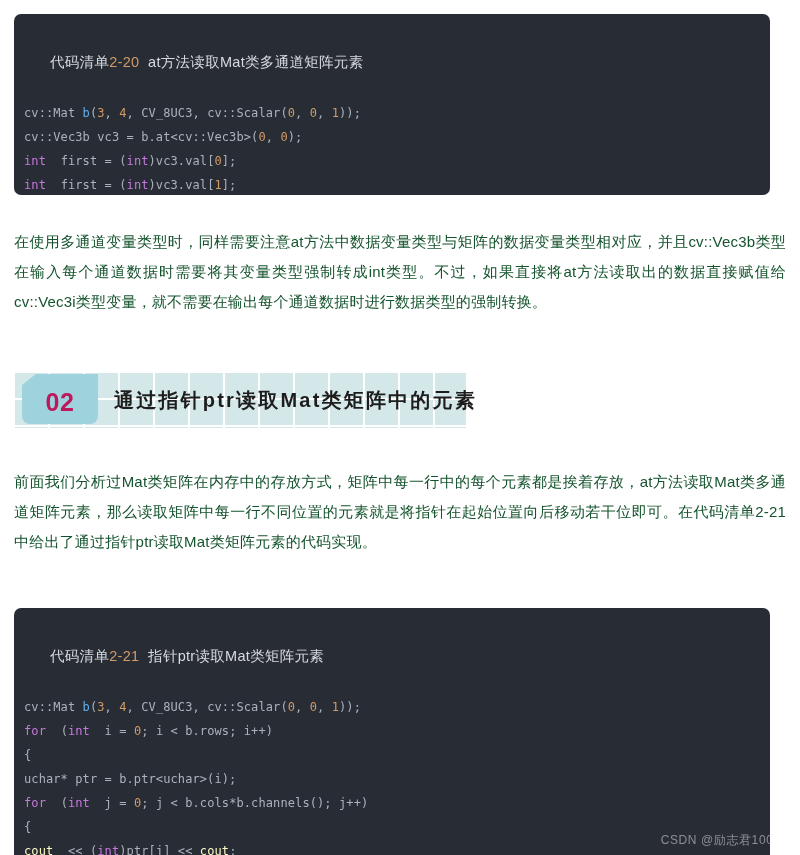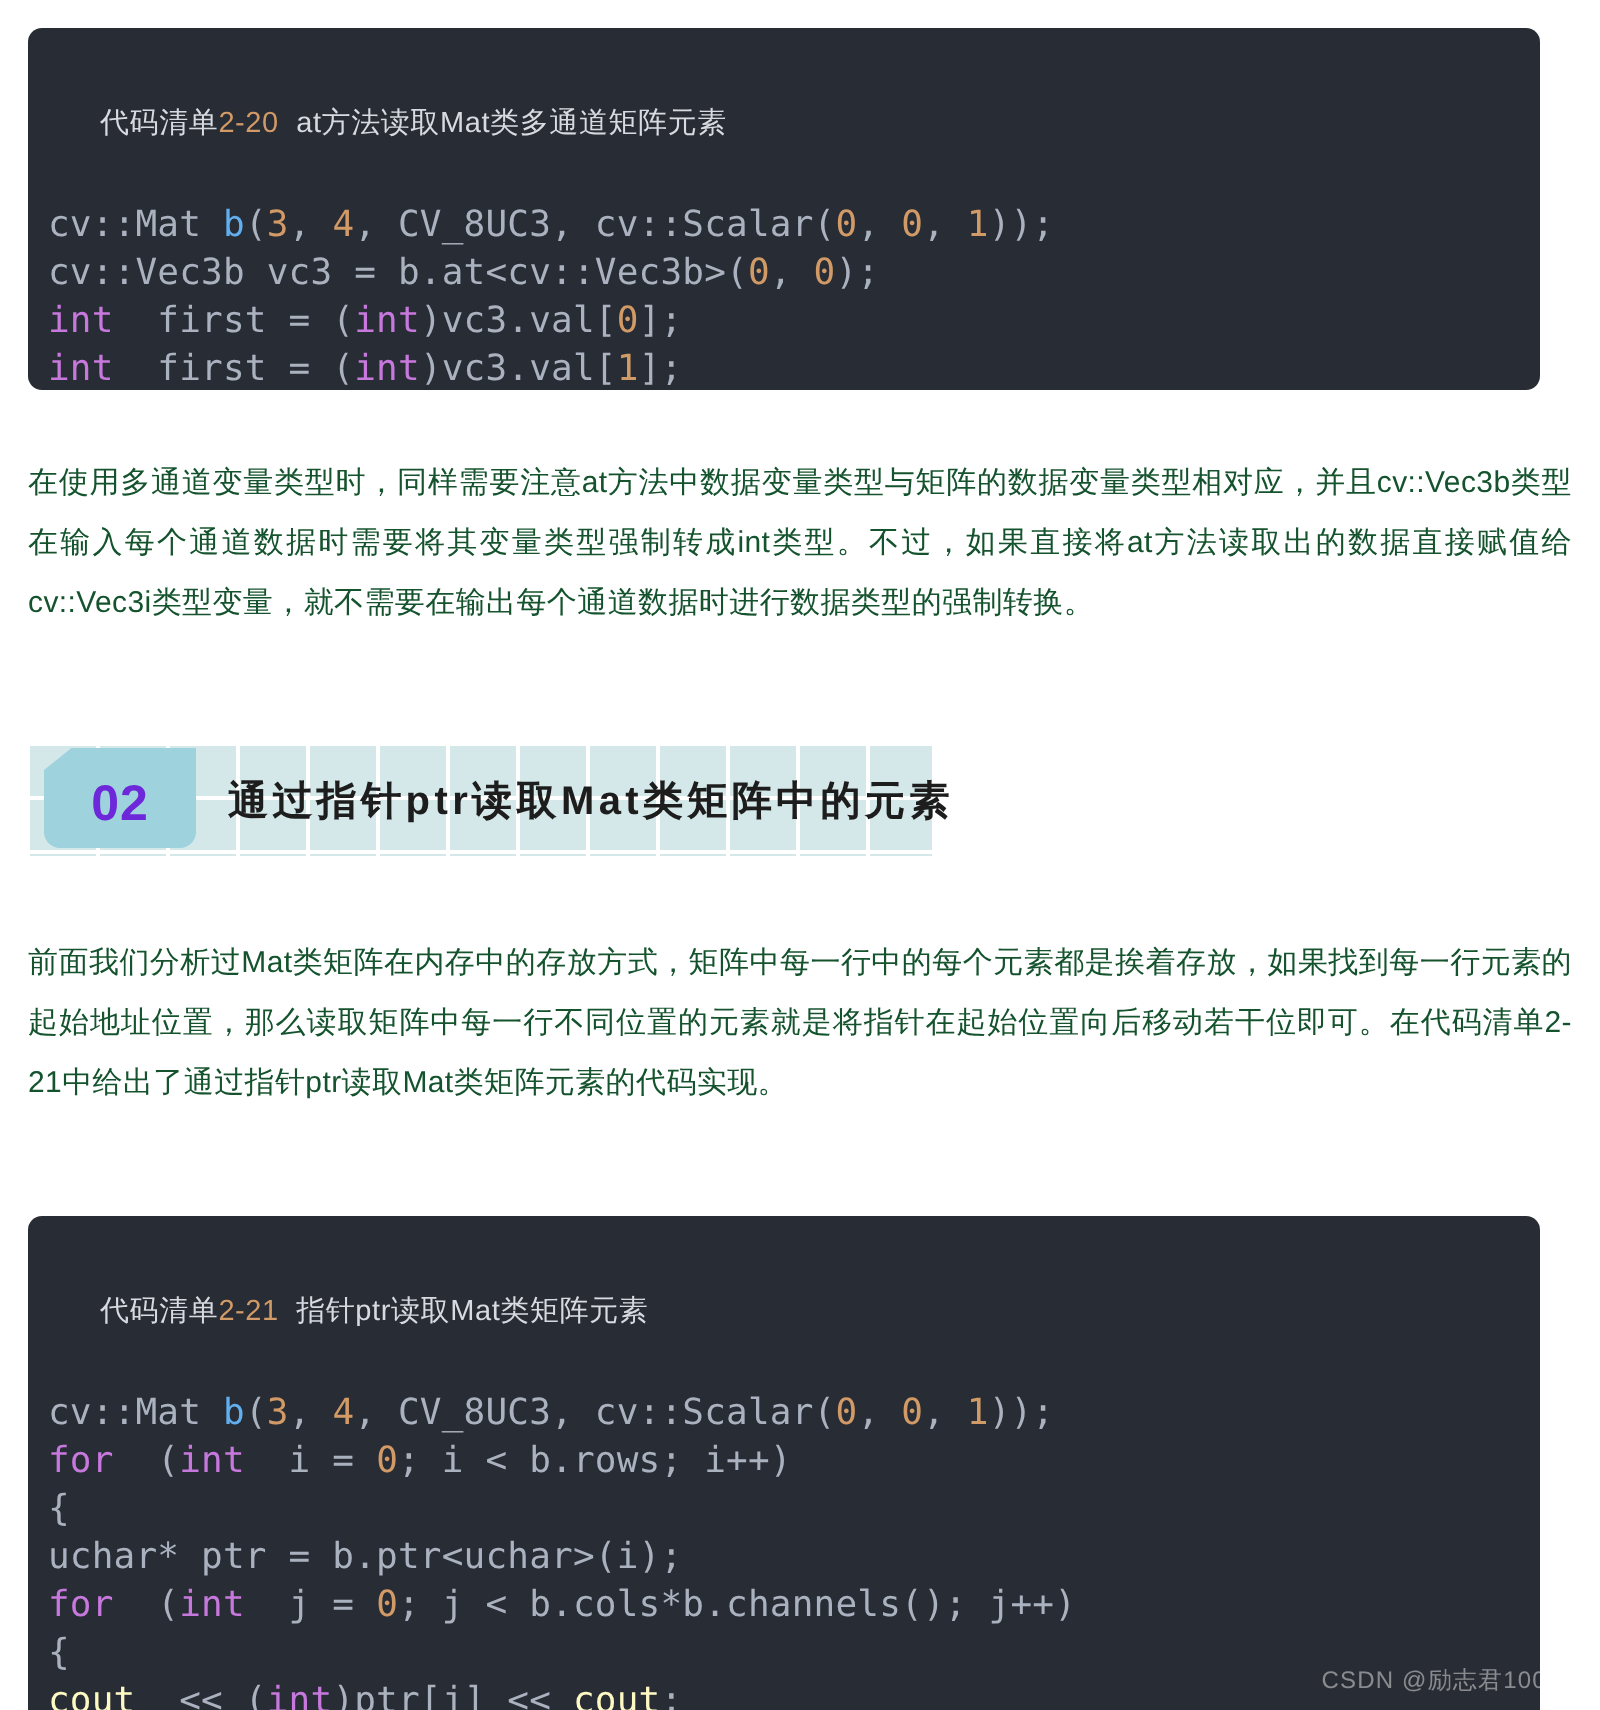--- a/index.html
+++ b/index.html
@@ -31,21 +31,21 @@
     border-radius: 7px;
     box-sizing: border-box;
     padding: 9px 0 9px 0;
     overflow: hidden;
   }
   .code-block.first  { top: 14px;  height: 181px; }
   .code-block.second { top: 608px; height: 260px; }
 
   .code-line {
     font-family: "DejaVu Sans Mono", "Liberation Mono", monospace;
-    font-size: 18px;
+    font-size: 12px;
     line-height: 24px;
     white-space: pre;
     padding-left: 10px;
     color: #abb2bf;
     letter-spacing: 0.1px;
   }
   .code-title {
     font-family: "Liberation Sans", "DejaVu Sans", sans-serif;
     font-size: 14.5px;
     line-height: 26px;
@@ -112,21 +112,21 @@
     top: 2px;
     width: 76px;
     height: 50px;
     display: flex;
     align-items: center;
     justify-content: center;
     padding-top: 6px;
     box-sizing: border-box;
     font-size: 25px;
     font-weight: bold;
-    color: #6d28d9;
+    color: #be185d;
     letter-spacing: 0.5px;
     font-family: "Liberation Sans", "DejaVu Sans", sans-serif;
   }
   .heading-text {
     position: absolute;
     left: 100px;
     top: 0;
     height: 56px;
     display: flex;
     align-items: center;
@@ -173,21 +173,21 @@
 
   <p class="para p1">在使用多通道变量类型时，同样需要注意at方法中数据变量类型与矩阵的数据变量类型相对应，并且cv::Vec3b类型在输入每个通道数据时需要将其变量类型强制转成int类型。不过，如果直接将at方法读取出的数据直接赋值给cv::Vec3i类型变量，就不需要在输出每个通道数据时进行数据类型的强制转换。</p>
 
   <div class="section-heading">
     <div class="heading-grid"></div>
     <div class="heading-badge"></div>
     <div class="heading-badge-inner">02</div>
     <div class="heading-text">通过指针ptr读取Mat类矩阵中的元素</div>
   </div>
 
-  <p class="para p2">前面我们分析过Mat类矩阵在内存中的存放方式，矩阵中每一行中的每个元素都是挨着存放，如果找到每一行元素的起始地址位置，那么读取矩阵中每一行不同位置的元素就是将指针在起始位置向后移动若干位即可。在代码清单2-21中给出了通过指针ptr读取Mat类矩阵元素的代码实现。</p>
+  <p class="para p2">前面我们分析过Mat类矩阵在内存中的存放方式，矩阵中每一行中的每个元素都是挨着存放，at方法读取Mat类多通道矩阵元素，那么读取矩阵中每一行不同位置的元素就是将指针在起始位置向后移动若干位即可。在代码清单2-21中给出了通过指针ptr读取Mat类矩阵元素的代码实现。</p>
 
   <div class="code-block second">
     <div class="code-title">
       <span>代码清单</span><span class="title-num">2-21</span><span>  指针ptr读取Mat类矩阵元素</span>
     </div>
 
     <div class="code-line"><span class="tok-pl">cv::Mat </span><span class="tok-fn">b</span><span class="tok-pl">(</span><span class="tok-num">3</span><span class="tok-pl">, </span><span class="tok-num">4</span><span class="tok-pl">, CV_8UC3, cv::Scalar(</span><span class="tok-num">0</span><span class="tok-pl">, </span><span class="tok-num">0</span><span class="tok-pl">, </span><span class="tok-num">1</span><span class="tok-pl">));</span></div>
 
     <div class="code-line"><span class="tok-kw">for</span><span class="tok-pl">  (</span><span class="tok-kw">int</span><span class="tok-pl">  i = </span><span class="tok-num">0</span><span class="tok-pl">; i &lt; b.rows; i++)</span></div>
 

